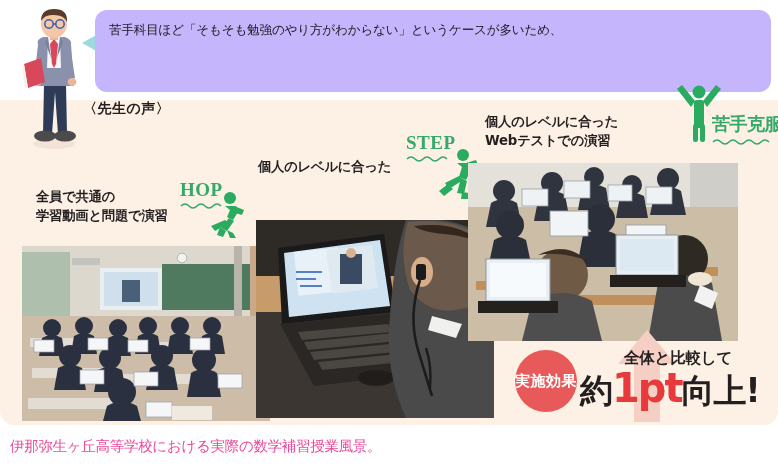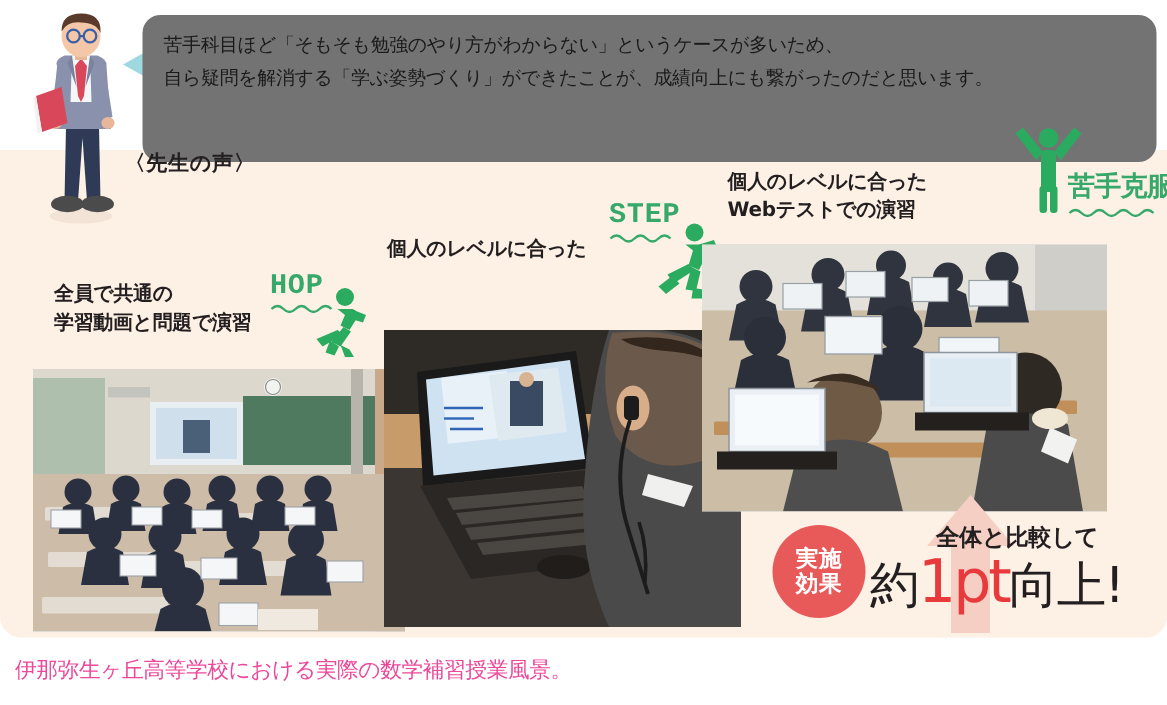--- a/index.html
+++ b/index.html
@@ -34,22 +34,22 @@
     background: #fdf0e4;
     border-top-left-radius: 14px;
   }
 
   
   .bubble {
     position: absolute;
     left: 95px;
     top: 10px;
     width: 676px;
-    height: 98px;
-    background: #737373;
+    height: 82px;
+    background: #c4b5fd;
     border-radius: 12px;
     box-sizing: border-box;
     padding: 10px 14px 0 14px;
   }
   .bubble-tail {
     position: absolute;
     left: 82px;
     top: 34px;
     width: 0; height: 0;
     border-top: 9px solid transparent;
@@ -95,21 +95,21 @@
     letter-spacing: -0.2px;
     white-space: nowrap;
   }
   #cap-1 { left: 14px;  top: 188px; margin-left: 22px; }
   #cap-2 { left: 258px; top: 158px; }
   #cap-3 { left: 485px; top: 113px; }
 
   
   .wordmark {
     position: absolute;
-    font-family: Liberation Mono, monospace;
+    font-family: Liberation Serif, serif;
     font-size: 19px;
     font-weight: 700;
     color: #36a96a;
     letter-spacing: 0.5px;
   }
   #wm-hop  { left: 180px; top: 179px; }
   #wm-step { left: 406px; top: 132px; }
   .wave {
     display: block;
     margin-top: 1px;
@@ -162,42 +162,42 @@
     width: 62px;
     height: 62px;
     border-radius: 50%;
     background: #e8595a;
     color: #ffffff;
     font-size: 15px;
     font-weight: 700;
     line-height: 1.12;
     text-align: center;
     display: flex;
-    flex-direction: column;
+    flex-direction: row;
     align-items: center;
     justify-content: center;
     letter-spacing: 0.5px;
   }
   .result-top {
     position: absolute;
     left: 592px;
     top: 348px;
     font-size: 15.5px;
     font-weight: 700;
     color: #231f20;
     letter-spacing: -0.2px;
     white-space: nowrap;
     margin-left: 32px;
   }
   .result-main {
     position: absolute;
     left: 580px;
     top: 368px;
     font-size: 33px;
-    font-weight: 400;
+    font-weight: 700;
     color: #231f20;
     letter-spacing: -1px;
     white-space: nowrap;
     line-height: 1;
     text-align: center;
   }
   .result-main .hl {
     color: #e8393c;
     font-size: 40px;
     letter-spacing: -2px;
@@ -255,21 +255,20 @@
 
     <circle cx="41" cy="18" r="4.2" fill="none" stroke="#3a5fa8" stroke-width="1.5"></circle>
     <circle cx="52" cy="18" r="4.2" fill="none" stroke="#3a5fa8" stroke-width="1.5"></circle>
     <line x1="45" y1="18" x2="48" y2="18" stroke="#3a5fa8" stroke-width="1.5"></line>
   </svg>
 </div>
 
 <div class="bubble-tail"></div>
 <div class="bubble">
   <p>苦手科目ほど「そもそも勉強のやり方がわからない」というケースが多いため、</p>
-  <p>自ら疑問を解消する「学ぶ姿勢づくり」ができたことが、成績向上にも繋がったのだと思います。</p>
 </div>
 
 <div class="voice-label">〈先生の声〉</div>
 
 <div class="caption-block" id="cap-1">
   <div>全員で共通の</div>
   <div>学習動画と問題で演習</div>
 </div>
 
 <div class="wordmark" id="wm-hop">

